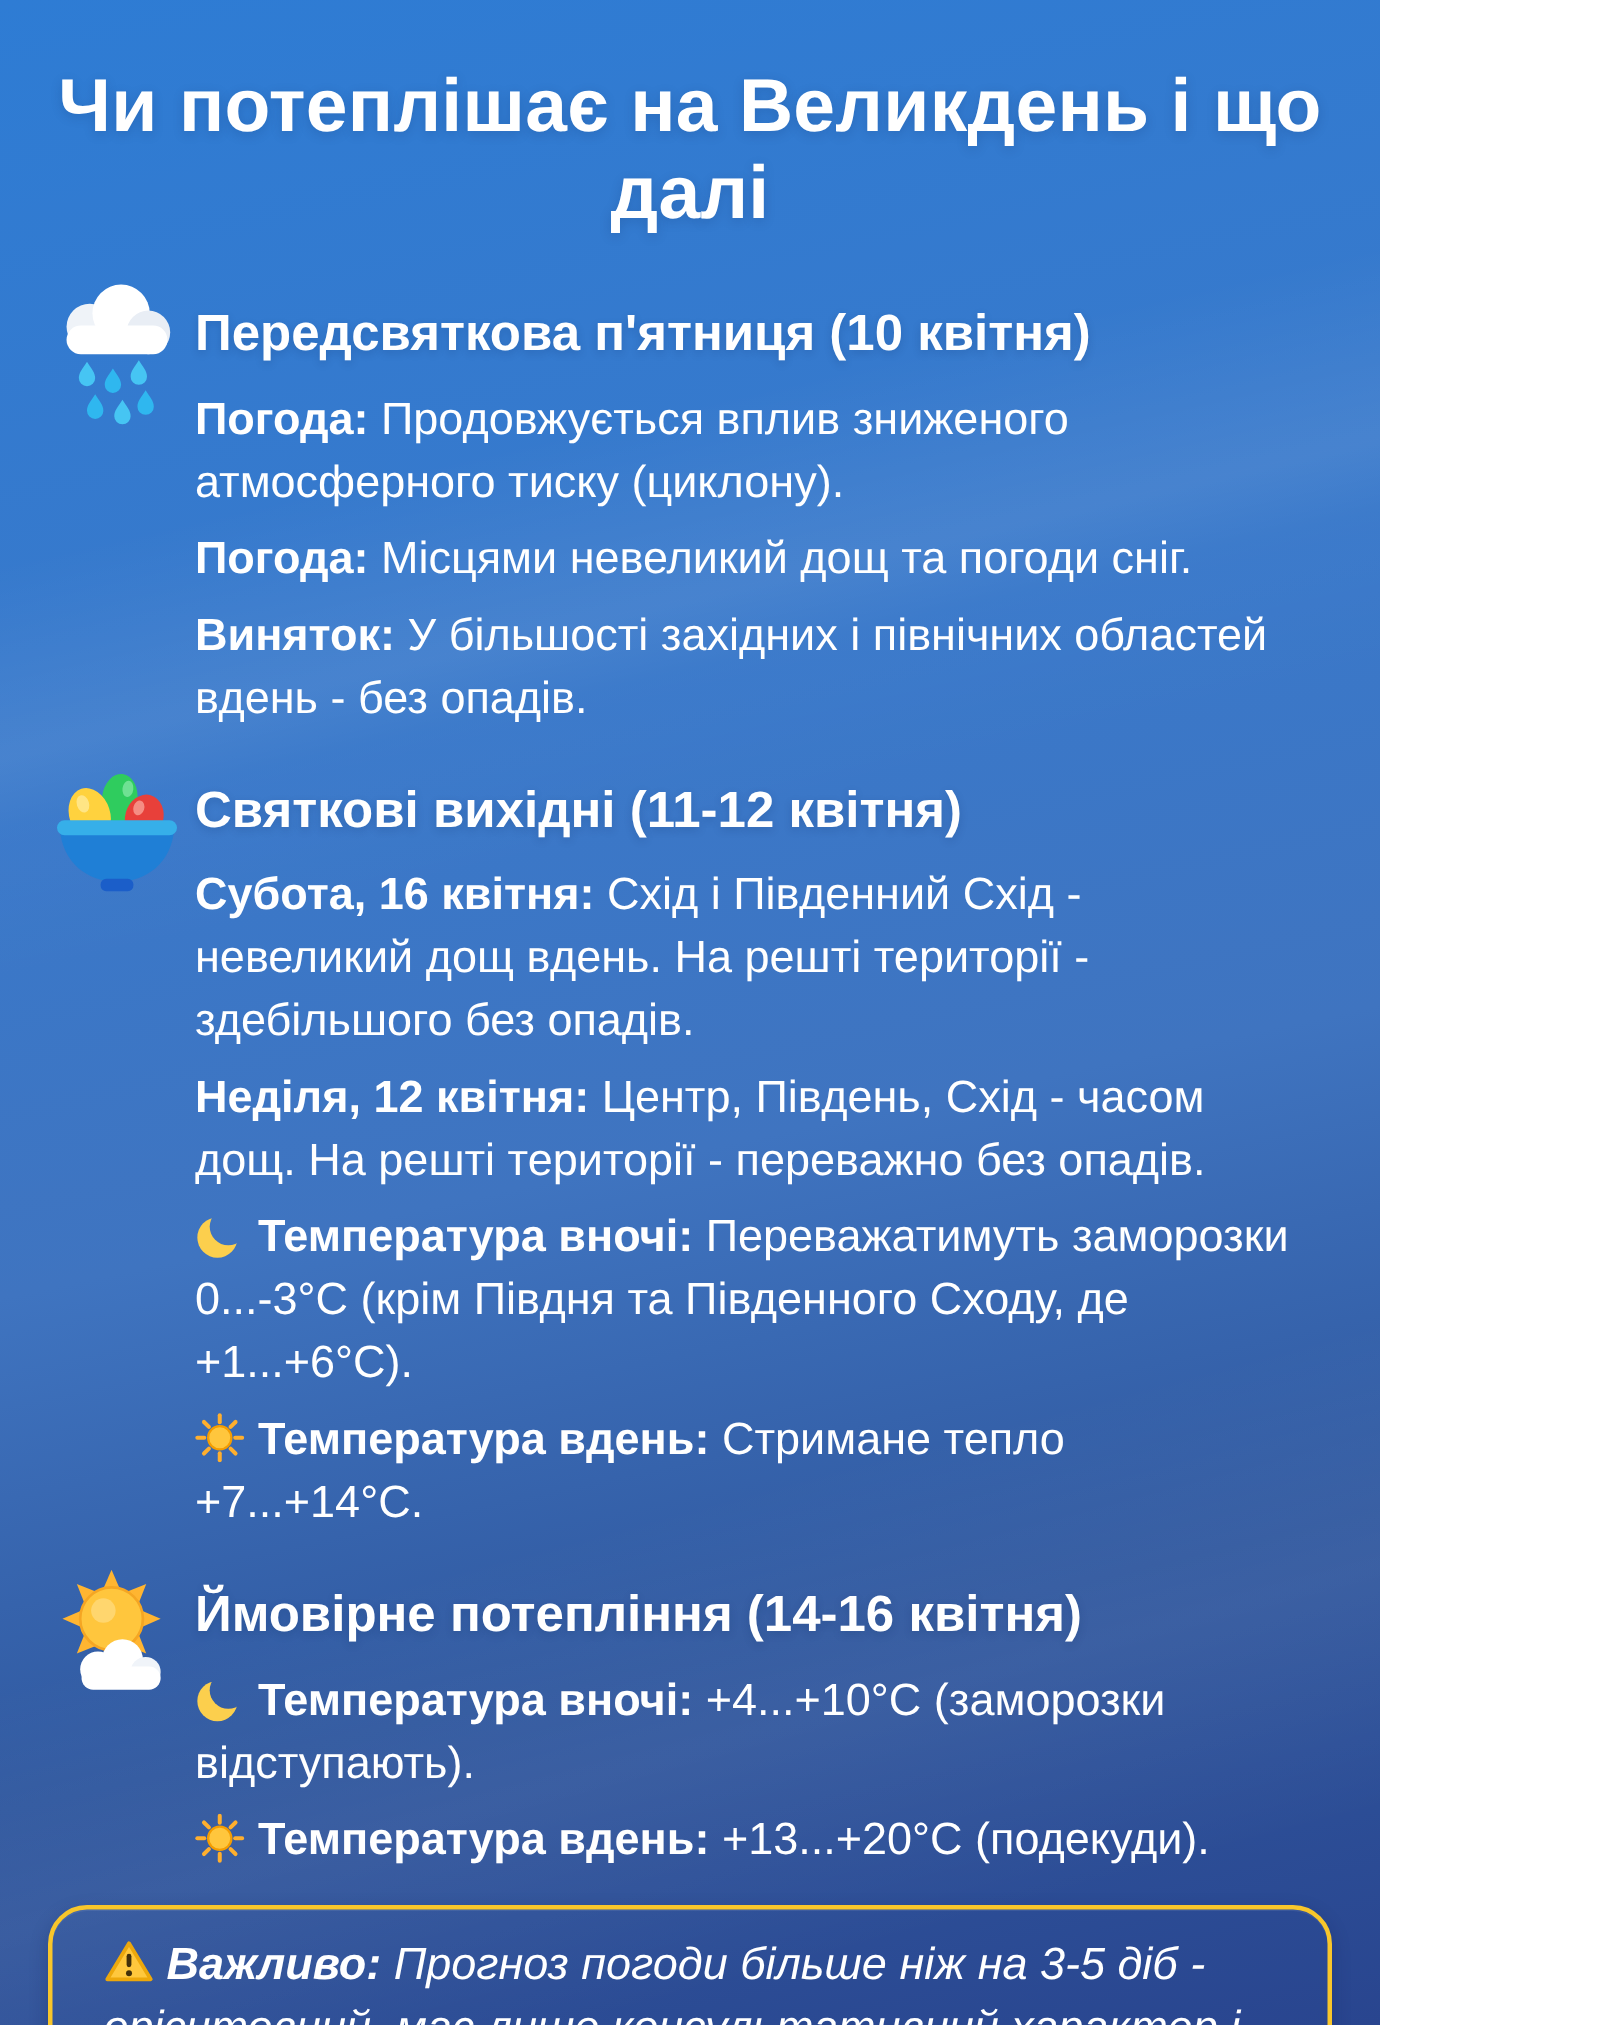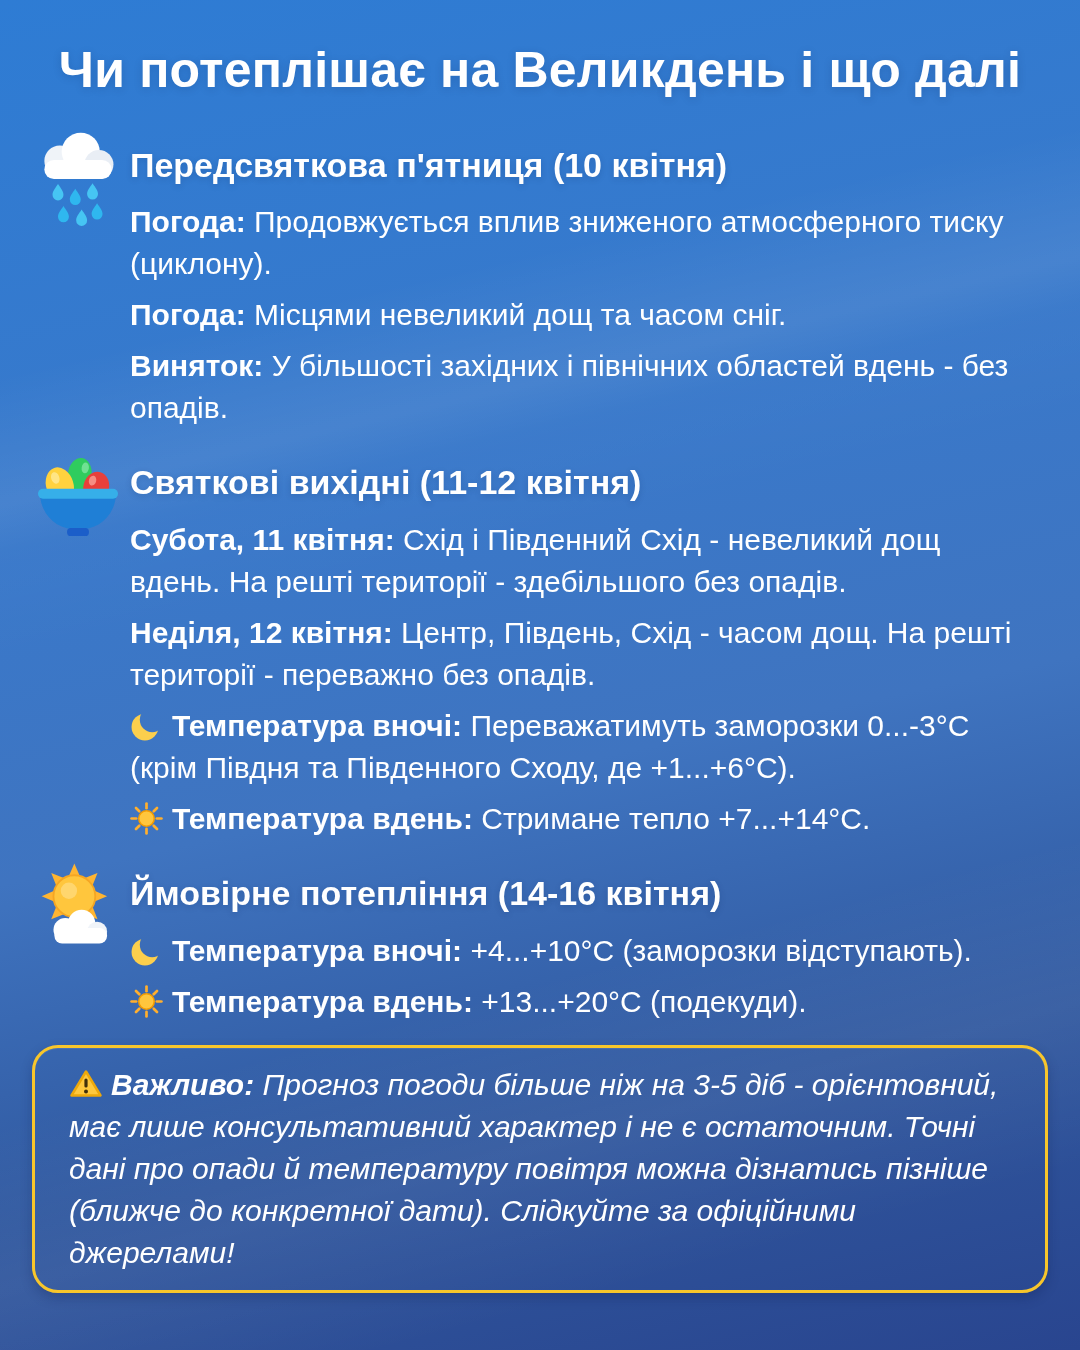--- a/index.html
+++ b/index.html
@@ -6,21 +6,21 @@
     --accent-yellow:#F8C62B;
     --bg-top:#2E7CD4;
     --bg-mid:#3F74C0;
     --bg-bottom:#29458F;
     --text:#FFFFFF;
   }
   *{box-sizing:border-box;}
   html,body{margin:0;padding:0;}
   body{width:1080px;height:1350px;font-family:"Liberation Sans", sans-serif;}
   .poster{
-    position:relative;width:1080px;height:1350px;overflow:hidden;
+    position:relative;width:920px;height:1350px;overflow:hidden;
     color:var(--text);
     background:linear-gradient(168deg,var(--bg-top) 0%,#3A78C9 38%,var(--bg-mid) 56%,#30589F 78%,var(--bg-bottom) 100%);
   }
   .streak{position:absolute;left:-220px;width:1560px;pointer-events:none;}
   .streak1{top:250px;height:280px;transform:rotate(-13deg);
     background:linear-gradient(180deg,rgba(255,255,255,0) 0%,rgba(255,255,255,0.08) 45%,rgba(255,255,255,0.02) 62%,rgba(255,255,255,0) 100%);}
   .streak2{top:980px;height:320px;transform:rotate(-15deg);
     background:linear-gradient(180deg,rgba(255,255,255,0) 0%,rgba(255,255,255,0.06) 50%,rgba(255,255,255,0) 100%);}
   .content{position:relative;z-index:2;}
   header{padding-top:42px;text-align:center;}
@@ -74,42 +74,42 @@
             <use href="#drop-a" transform="translate(47,73)" fill="#2FB7EF"></use>
             <use href="#drop-a" transform="translate(66,67)" fill="#46C5F3"></use>
             <use href="#drop-a" transform="translate(34,92)" fill="#2FB7EF"></use>
             <use href="#drop-a" transform="translate(54,96)" fill="#46C5F3"></use>
             <use href="#drop-a" transform="translate(71,89)" fill="#2FB7EF"></use>
           </svg>
         </span>
         <div class="sec-body">
           <h2 class="sec-heading">Передсвяткова п'ятниця (10 квітня)</h2>
           <p class="para"><b class="lbl">Погода:</b> <span>Продовжується вплив зниженого атмосферного тиску (циклону).</span></p>
-          <p class="para"><b class="lbl">Погода:</b> <span>Місцями невеликий дощ та часом сніг.</span></p>
+          <p class="para"><b class="lbl">Погода:</b> <span>Місцями невеликий дощ та погоди сніг.</span></p>
           <p class="para"><b class="lbl">Виняток:</b> <span>У більшості західних і північних областей вдень - без опадів.</span></p>
         </div>
       </section>
 
       <section class="sec">
         <span class="sec-icon">
           <svg viewBox="0 0 100 110" xmlns="http://www.w3.org/2000/svg">
             <ellipse cx="52" cy="30" rx="13" ry="18" transform="rotate(7 52 30)" fill="#2FCC5E"></ellipse>
             <ellipse cx="58" cy="23" rx="4" ry="6" transform="rotate(7 58 23)" fill="#7FE6A0" opacity="0.8"></ellipse>
             <ellipse cx="30" cy="42" rx="15" ry="20" transform="rotate(-18 30 42)" fill="#FFD23E"></ellipse>
             <ellipse cx="25" cy="34" rx="4.5" ry="6.5" transform="rotate(-18 25 34)" fill="#FFE992" opacity="0.85"></ellipse>
             <ellipse cx="70" cy="44" rx="14" ry="17" transform="rotate(16 70 44)" fill="#E8403A"></ellipse>
             <ellipse cx="66" cy="37" rx="4" ry="5.5" transform="rotate(16 66 37)" fill="#F79B90" opacity="0.85"></ellipse>
             <path d="M8,52 C10,77 28,91 50,91 C72,91 90,77 92,52 Z" fill="#1F7FD6"></path>
             <rect x="6" y="46" width="88" height="11" rx="5.5" fill="#36AFE9"></rect>
             <rect x="38" y="89" width="24" height="9" rx="4" fill="#1B5EC9"></rect>
           </svg>
         </span>
         <div class="sec-body">
           <h2 class="sec-heading">Святкові вихідні (11-12 квітня)</h2>
-          <p class="para"><b class="lbl">Субота, 11 квітня:</b> <span>Схід і Південний Схід - невеликий дощ вдень. На решті території - здебільшого без опадів.</span></p>
+          <p class="para"><b class="lbl">Субота, 16 квітня:</b> <span>Схід і Південний Схід - невеликий дощ вдень. На решті території - здебільшого без опадів.</span></p>
           <p class="para"><b class="lbl">Неділя, 12 квітня:</b> <span>Центр, Південь, Схід - часом дощ. На решті території - переважно без опадів.</span></p>
           <p class="para"><span class="inline-icon"><svg viewBox="0 0 32 32" xmlns="http://www.w3.org/2000/svg">
                   <defs>
                     <mask id="moon-m1">
                       <rect width="32" height="32" fill="black"></rect>
                       <circle cx="14.5" cy="17.5" r="13" fill="white"></circle>
                       <circle cx="21.5" cy="10.5" r="12" fill="black"></circle>
                     </mask>
                   </defs>
                   <rect width="32" height="32" fill="#FCCF4D" mask="url(#moon-m1)"></rect>

